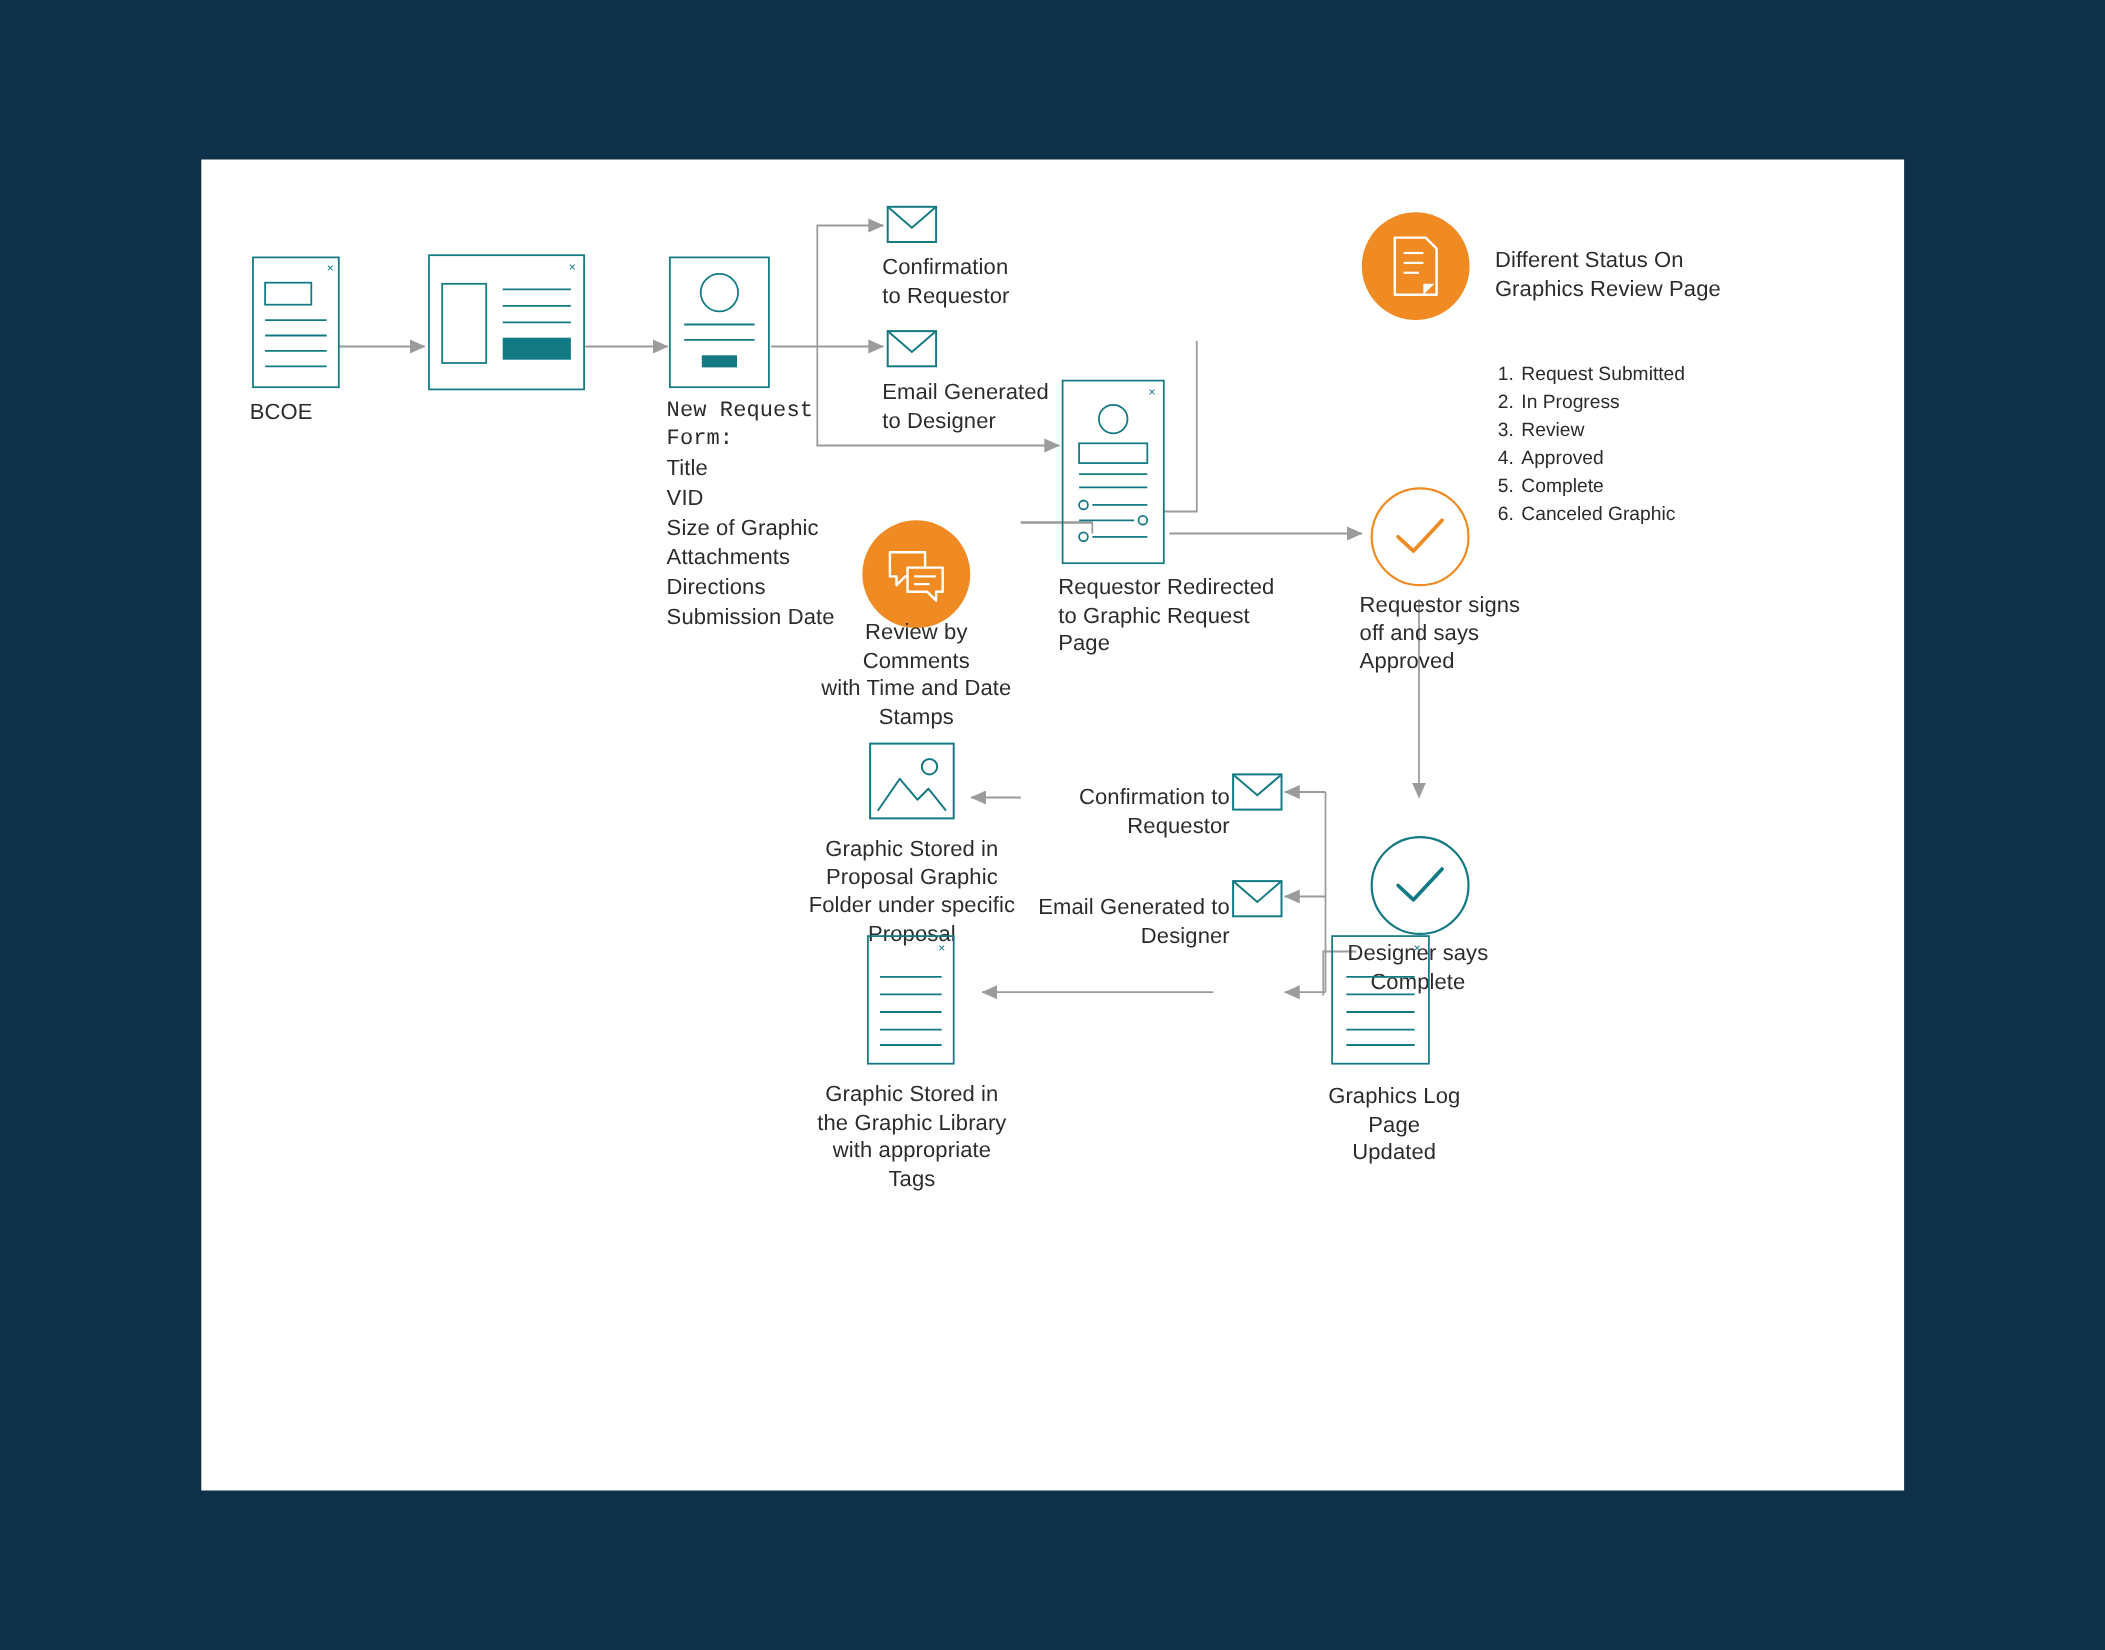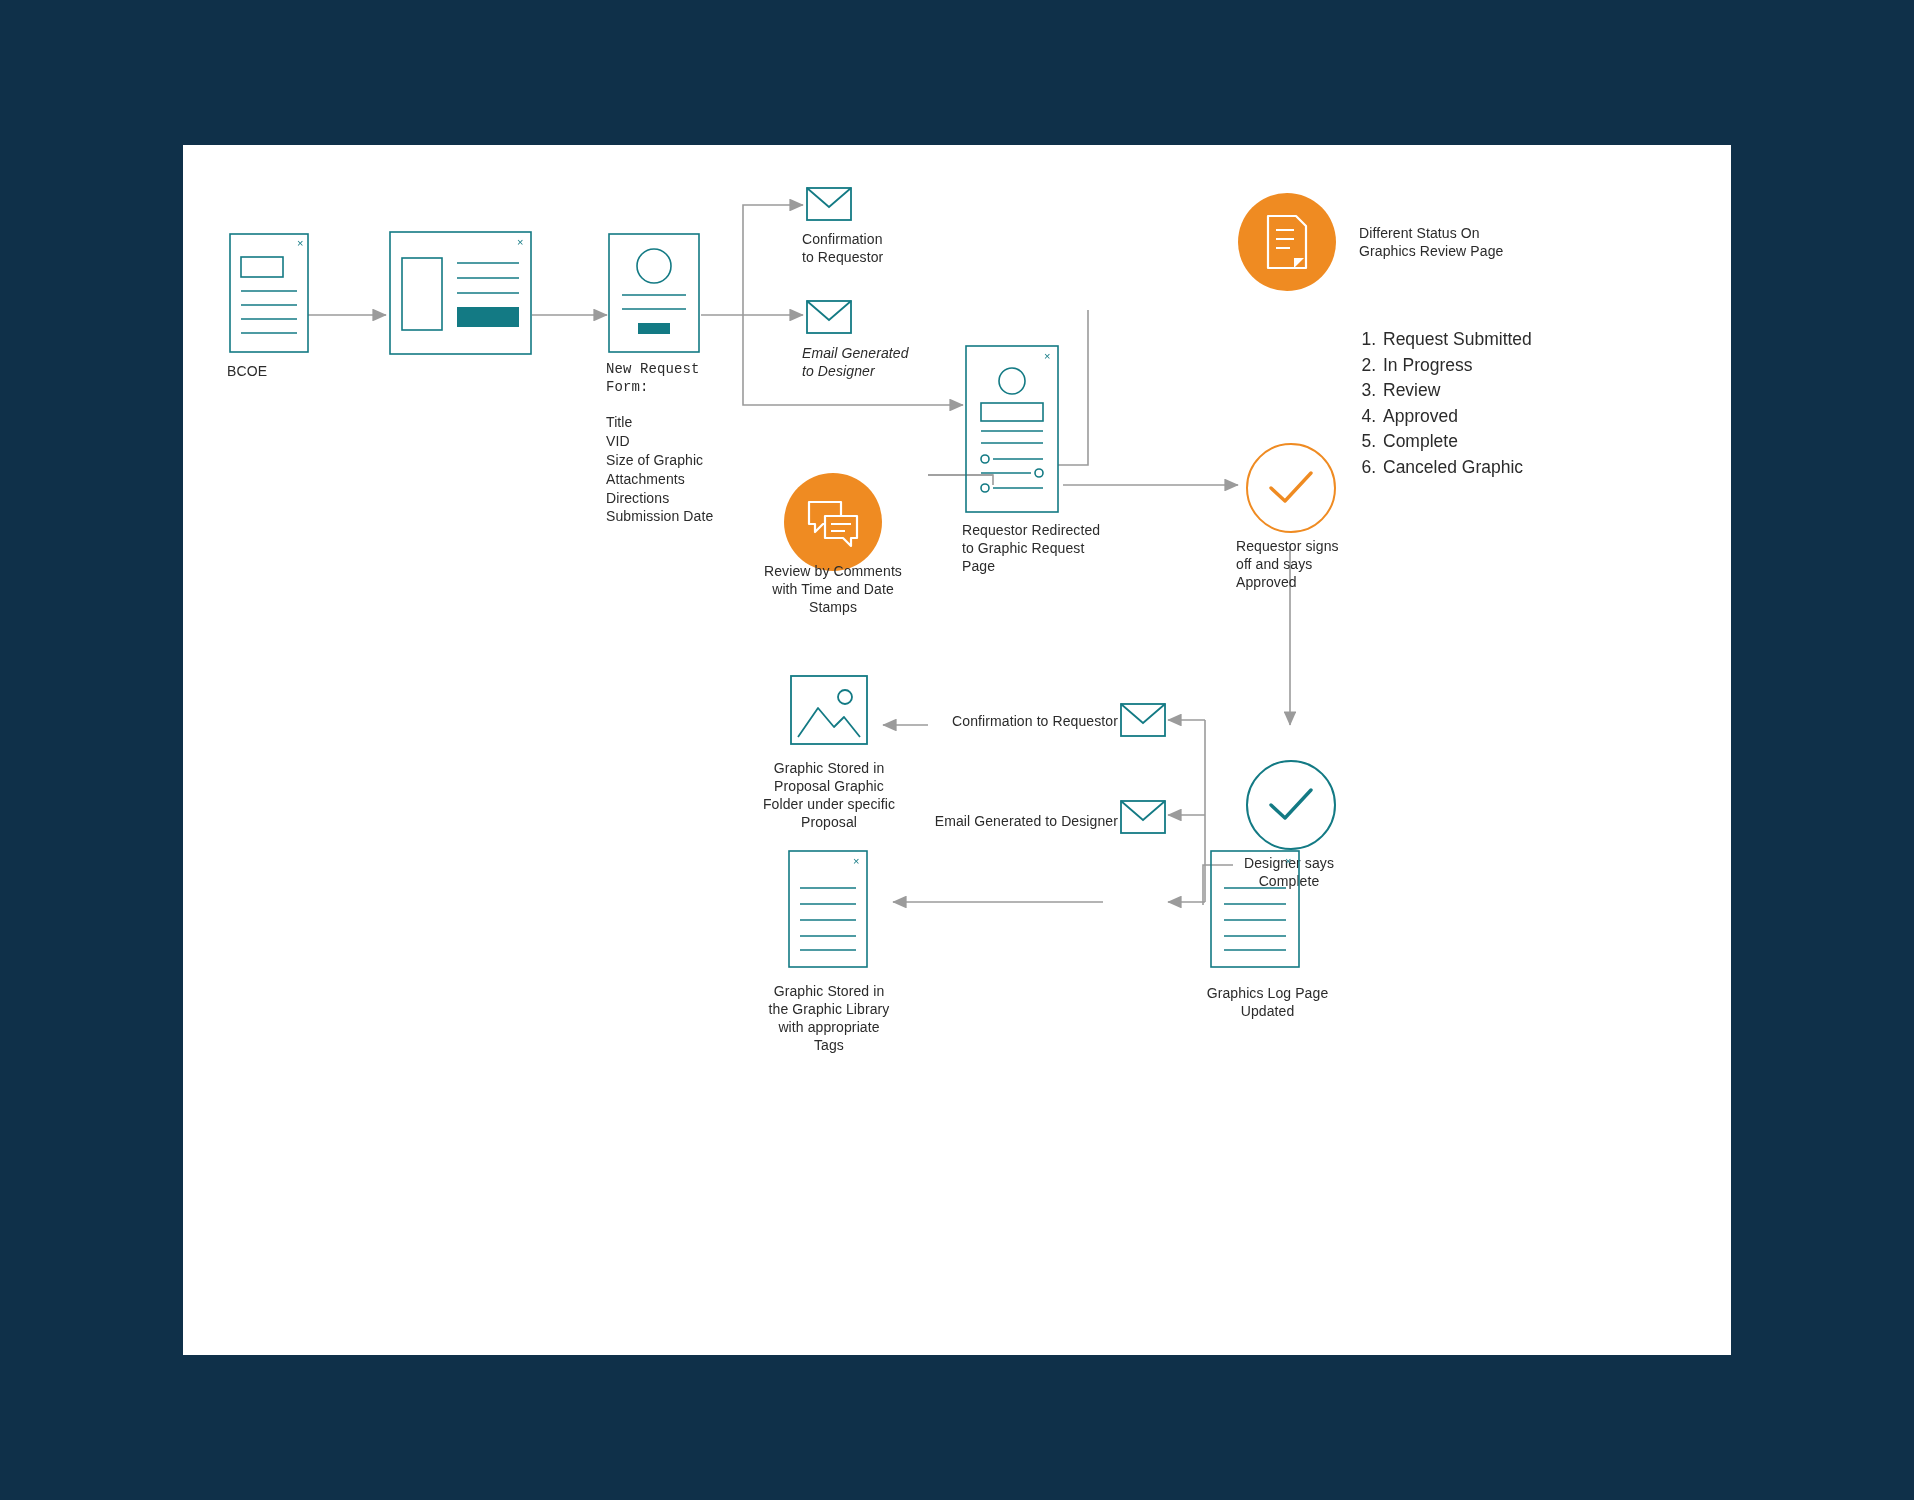--- a/index.html
+++ b/index.html
@@ -20,21 +20,21 @@
     width: 1548px;
     height: 1210px;
     background: #ffffff;
   }
   .node {
     position: absolute;
   }
   .caption {
     position: absolute;
     color: #2b2b2b;
-    font-size: 14px;
+    font-size: 20px;
     line-height: 1.28;
     letter-spacing: 0.1px;
   }
   .caption.center { text-align: center; }
   .caption.left { text-align: left; }
   svg { display: block; overflow: visible; }
   .arrows { position: absolute; left: 0; top: 0; width: 1548px; height: 1210px; pointer-events: none; }
   .orange-circle {
     position: absolute;
     border-radius: 50%;
@@ -169,21 +169,21 @@
   </div>
   <div class="caption left" style="left:619px; top:86px; width:170px; white-space:pre-line;">Confirmation
 to Requestor</div>
 
   <div class="node" style="left:623px; top:155px;">
     <svg width="46" height="34" viewBox="0 0 46 34">
       <rect x="1" y="1" width="44" height="32" fill="none" stroke="#137a84" stroke-width="1.8"></rect>
       <polyline points="1,1 23,20 45,1" fill="none" stroke="#137a84" stroke-width="1.8"></polyline>
     </svg>
   </div>
-  <div class="caption left" style="left:619px; top:200px; width:180px; white-space:pre-line;font-style:italic;">Email Generated
+  <div class="caption left" style="left:619px; top:200px; width:180px; white-space:pre-line;">Email Generated
 to Designer</div>
 
   <div class="orange-circle" style="left:1055px; top:48px; width:98px; height:98px;">
     <svg width="46" height="56" viewBox="0 0 46 56">
       <path d="M4,2 H32 L42,12 V54 H4 Z" fill="none" stroke="#ffffff" stroke-width="2.2" stroke-linejoin="round"></path>
       <line x1="12" y1="16" x2="30" y2="16" stroke="#ffffff" stroke-width="2"></line>
       <line x1="12" y1="25" x2="30" y2="25" stroke="#ffffff" stroke-width="2"></line>
       <line x1="12" y1="34" x2="26" y2="34" stroke="#ffffff" stroke-width="2"></line>
       <path d="M30,54 L30,44 L40,44 Z" fill="#ffffff"></path>
     </svg>

